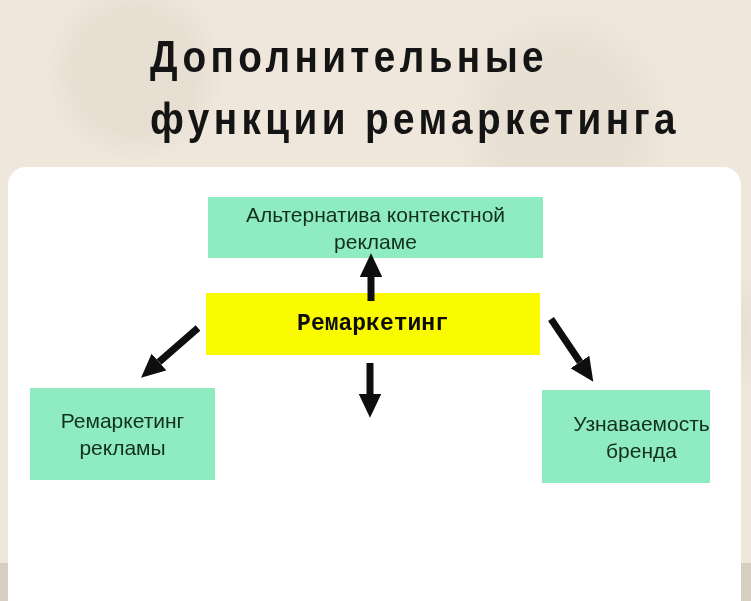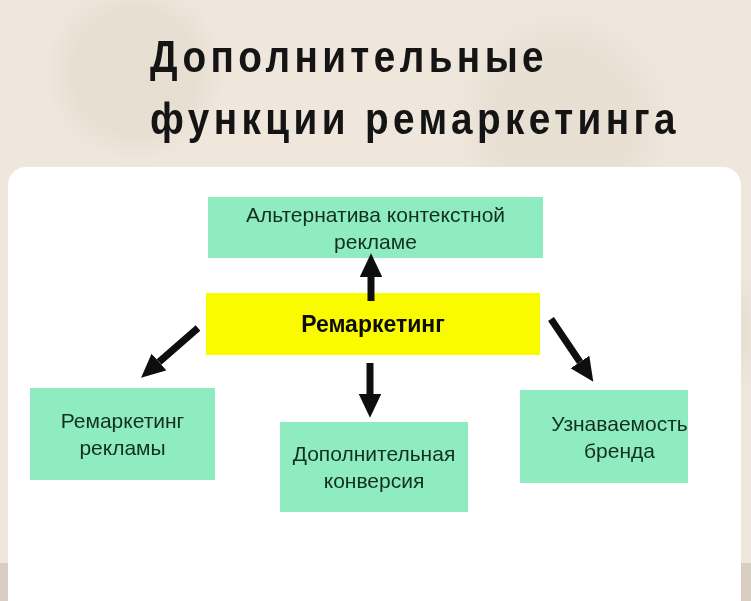--- a/index.html
+++ b/index.html
@@ -79,24 +79,24 @@
     line-height: 27px;
   }
   .node-yellow {
     background: #FBFB00;
     color: #0D0D0D;
     font-size: 23px;
     font-weight: bold;
   }
 
   .node-top    { left: 200px; top: 30px;  width: 335px; height: 61px; }
-  .node-center { left: 198px; top: 126px; width: 334px; height: 62px; }
+  .node-center { left: 198px; top: 126px; width: 334px; height: 62px; font-family: Liberation Mono, monospace; }
   .node-left   { left: 22px;  top: 221px; width: 185px; height: 92px; }
   .node-bottom { left: 272px; top: 255px; width: 188px; height: 90px; }
-  .node-right  { left: 512px; top: 223px; width: 168px; height: 93px; padding-left: 39px; }
+  .node-right  { left: 534px; top: 223px; width: 168px; height: 93px; padding-left: 39px; }
 
   .arrows-overlay {
     position: absolute;
     left: 0; top: 0;
     width: 733px; height: 396px;
     pointer-events: none;
   }
 </style>
 </head>
 <body>
@@ -115,23 +115,20 @@
   </div>
 
   <div class="node node-yellow node-center">
     <span>Ремаркетинг</span>
   </div>
 
   <div class="node node-green node-left">
     <span>Ремаркетинг рекламы</span>
   </div>
 
-  <div class="node node-green node-bottom">
-    <span>Дополнительная конверсия</span>
-  </div>
 
   <div class="node node-green node-right">
     <span>Узнаваемость бренда</span>
   </div>
 
   <svg class="arrows-overlay" width="733" height="396" viewBox="0 0 733 396" xmlns="http://www.w3.org/2000/svg">
     <defs>
       <marker id="ah" markerWidth="3.4" markerHeight="3.2" refX="0" refY="1.6" orient="auto" markerUnits="strokeWidth">
         <path d="M0,0 L3.4,1.6 L0,3.2 Z" fill="#0E0E0E"></path>
       </marker>

